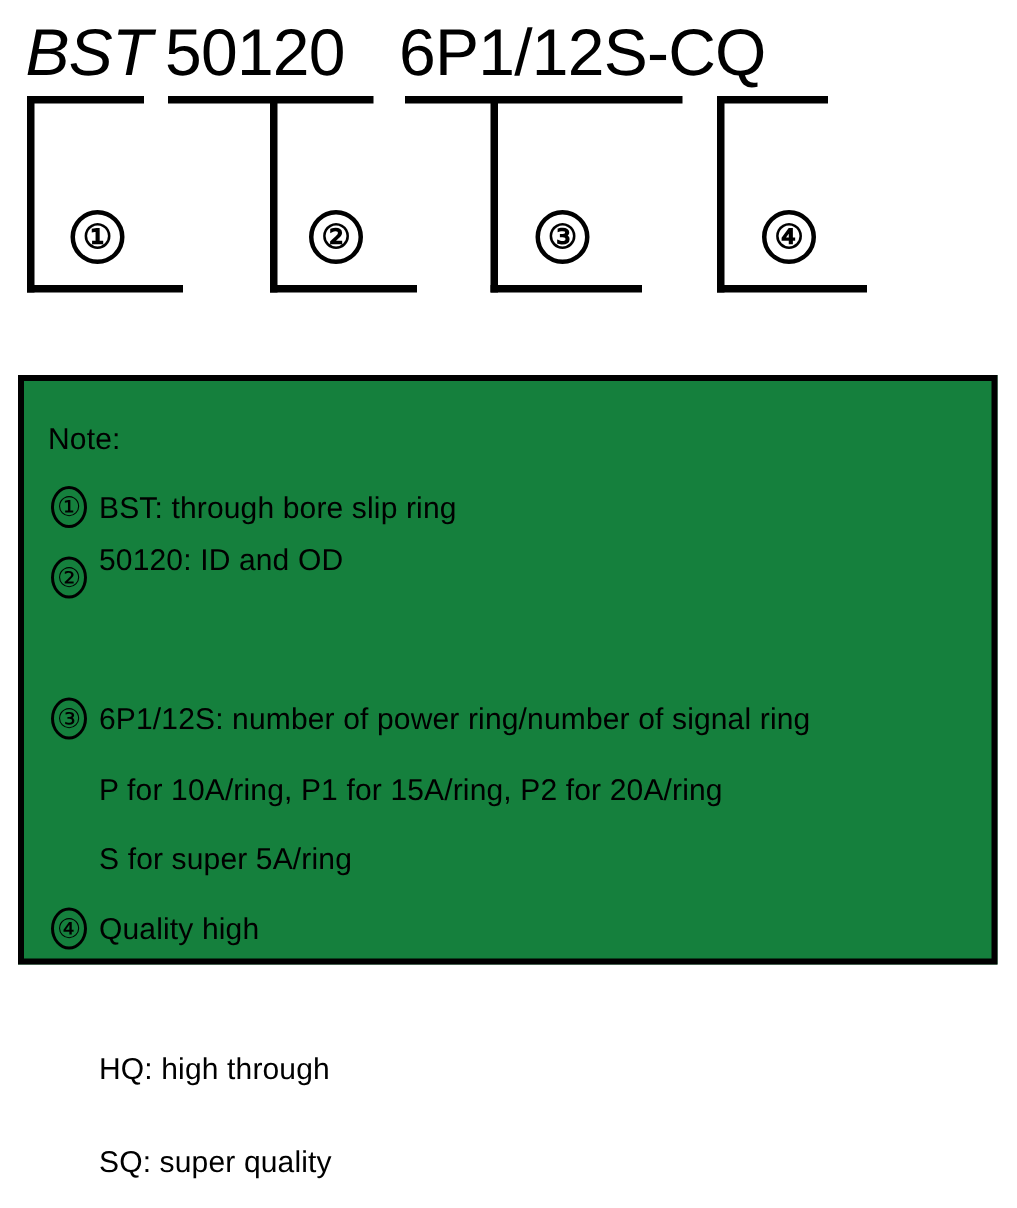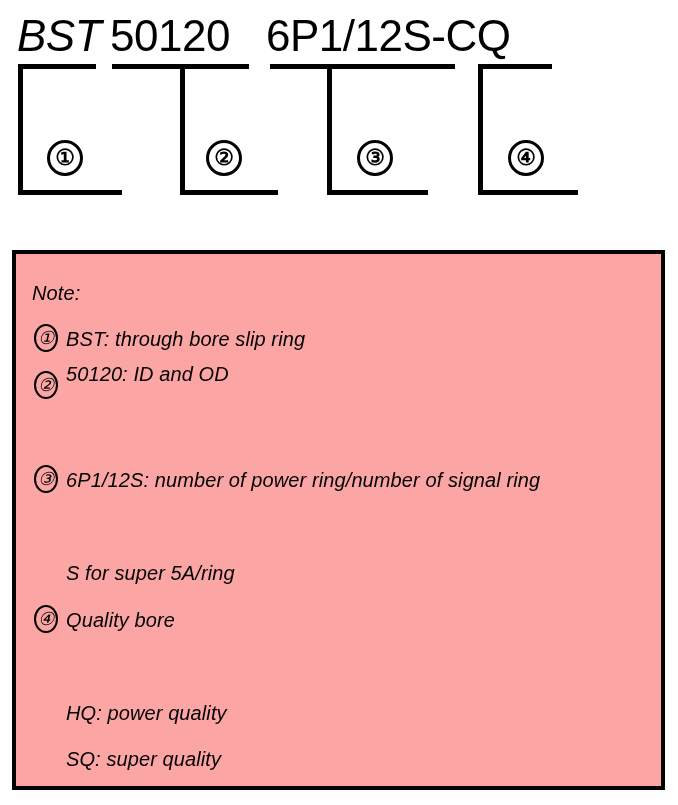--- a/index.html
+++ b/index.html
@@ -80,25 +80,24 @@
     font-family: "Liberation Sans", sans-serif;
     color: #000;
   }
 
   
   #note-box {
     position: absolute;
     left: 12px;
     top: 250px;
     width: 653px;
-    height: 540px;
+    height: 393px;
     border: 4px solid #000;
     box-sizing: border-box;
-    background: #fca5a5;
-    font-style: italic;
+    background: #15803d;
   }
   .note-line {
     position: absolute;
     font-size: 20px;
     line-height: 26px;
     white-space: pre;
     color: #000;
     letter-spacing: 0.1px;
   }
   .note-line.lvl-title { left: 16px; }
@@ -168,24 +167,25 @@
   <div class="note-circle" style="top:70px;">①</div>
   <div class="note-line lvl-item" style="top:72px;">BST: through bore slip ring</div>
 
   <div class="note-circle" style="top:117px;">②</div>
   <div class="note-line lvl-item" style="top:107px;">50120: ID and OD</div>
 
 
   <div class="note-circle" style="top:211px;">③</div>
   <div class="note-line lvl-item" style="top:213px;">6P1/12S: number of power ring/number of signal ring</div>
 
+  <div class="note-line lvl-sub" style="top:260px;">P for 10A/ring, P1 for 15A/ring, P2 for 20A/ring</div>
 
   <div class="note-line lvl-sub" style="top:306px;">S for super 5A/ring</div>
 
   <div class="note-circle" style="top:351px;">④</div>
-  <div class="note-line lvl-item" style="top:353px;">Quality bore</div>
+  <div class="note-line lvl-item" style="top:353px;">Quality high</div>
 
 
-  <div class="note-line lvl-sub" style="top:446px;">HQ: power quality</div>
+  <div class="note-line lvl-sub" style="top:446px;">HQ: high through</div>
 
-  <div class="note-line lvl-sub" style="top:492px;text-align:right;">SQ: super quality</div>
+  <div class="note-line lvl-sub" style="top:508px;text-align:right;">SQ: super quality</div>
 
 </div>
 
 </body></html>

